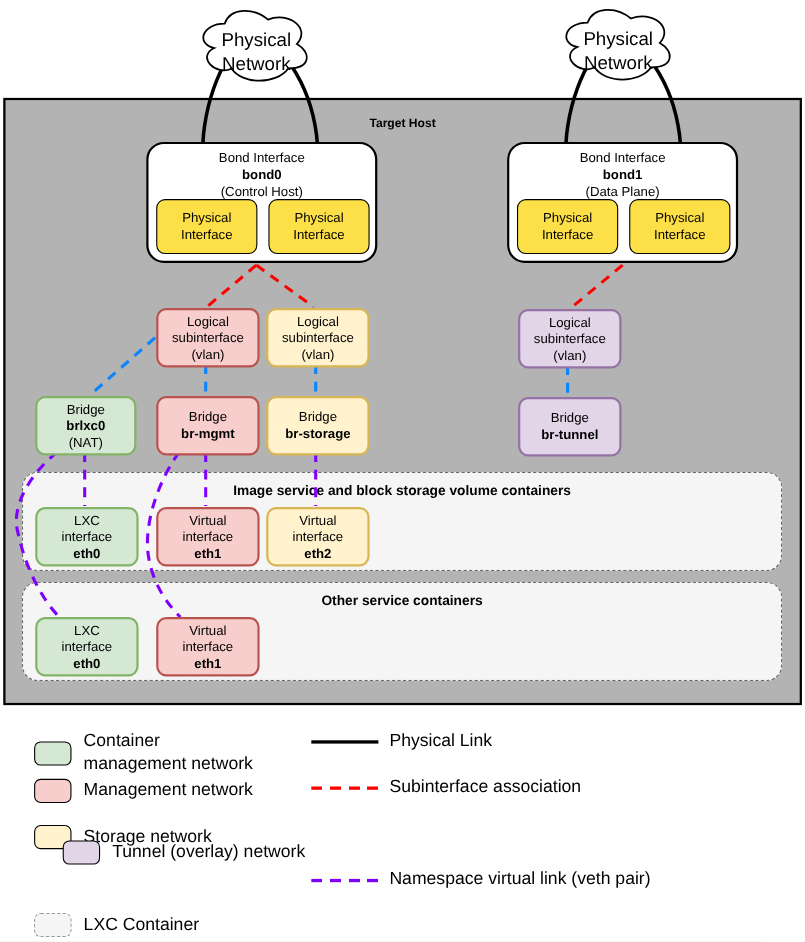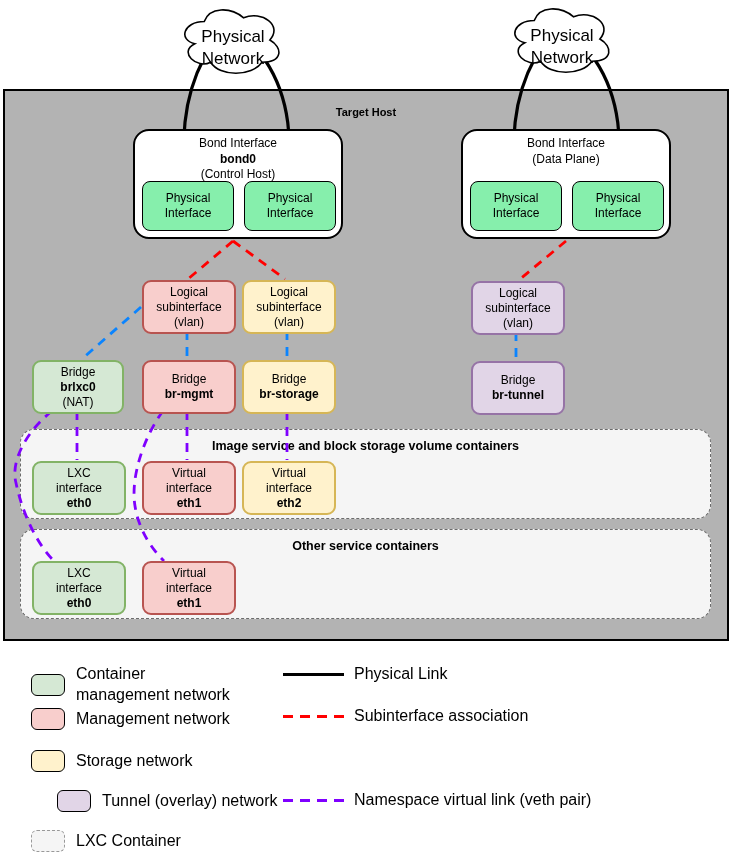--- a/index.html
+++ b/index.html
@@ -15,21 +15,21 @@
   .lxc-area{position:absolute;background:#f5f5f5;border:1.5px dashed #6b6b6b;
         border-radius:14px;z-index:2;}
   .lxc-area .area-title{margin-top:9px;text-align:center;font-size:12.5px;font-weight:bold;}
   #container1{left:20px;top:429px;width:689px;height:88px;}
   #container2{left:20px;top:529px;width:689px;height:88px;}
 
   svg.links{position:absolute;left:0;top:0;z-index:3;}
 
   .node{position:absolute;display:flex;flex-direction:column;align-items:center;
         justify-content:center;text-align:center;font-size:12px;line-height:1.25;
-        border-radius:9px;border:2px solid #000;background:#86efac;z-index:4;}
+        border-radius:9px;border:2px solid #000;background:#fde047;z-index:4;}
   .node .b{font-weight:bold;}
 
   .bond{position:absolute;background:#fff;border:2px solid #000;border-radius:16px;
         z-index:4;text-align:center;font-size:12px;line-height:1.3;padding-top:5px;
         box-sizing:border-box;}
   .iface{border-width:1.5px;border-radius:8px;}
 
   .green {background:#d5e8d4;border-color:#82b366;}
   .red   {background:#f8cecc;border-color:#b85450;}
   .yellow{background:#fff2cc;border-color:#d6b656;}
@@ -115,20 +115,21 @@
   </div>
   <div class="node iface" style="left:142px;top:181px;width:90px;height:48px;">
     <span>Physical Interface</span>
   </div>
   <div class="node iface" style="left:244px;top:181px;width:90px;height:48px;">
     <span>Physical Interface</span>
   </div>
 
   <div class="bond" style="left:461px;top:129px;width:210px;height:110px;">
     <div>Bond Interface</div>
+    <div class="b" style="font-weight:bold;">bond1</div>
     <div>(Data Plane)</div>
   </div>
   <div class="node iface" style="left:470px;top:181px;width:90px;height:48px;">
     <span>Physical Interface</span>
   </div>
   <div class="node iface" style="left:572px;top:181px;width:90px;height:48px;">
     <span>Physical Interface</span>
   </div>
 
   <div class="node red" style="left:142px;top:280px;width:90px;height:50px;">
@@ -197,21 +198,21 @@
     <div class="legend-text" style="width:165px;">Container management network</div>
   </div>
   <div class="legend-row" style="left:31px;top:708px;">
     <div class="swatch red"></div>
     <div class="legend-text">Management network</div>
   </div>
   <div class="legend-row" style="left:31px;top:750px;">
     <div class="swatch yellow"></div>
     <div class="legend-text">Storage network</div>
   </div>
-  <div class="legend-row" style="left:31px;top:790px;padding-left:26px;">
+  <div class="legend-row" style="left:31px;top:764px;padding-left:26px;">
     <div class="swatch purple"></div>
     <div class="legend-text">Tunnel (overlay) network</div>
   </div>
   <div class="legend-row" style="left:31px;top:830px;">
     <div class="swatch lxc"></div>
     <div class="legend-text">LXC Container</div>
   </div>
 
   <div class="legend-row" style="left:283px;top:664px;">
     <div class="line-sample ls-black"></div>

